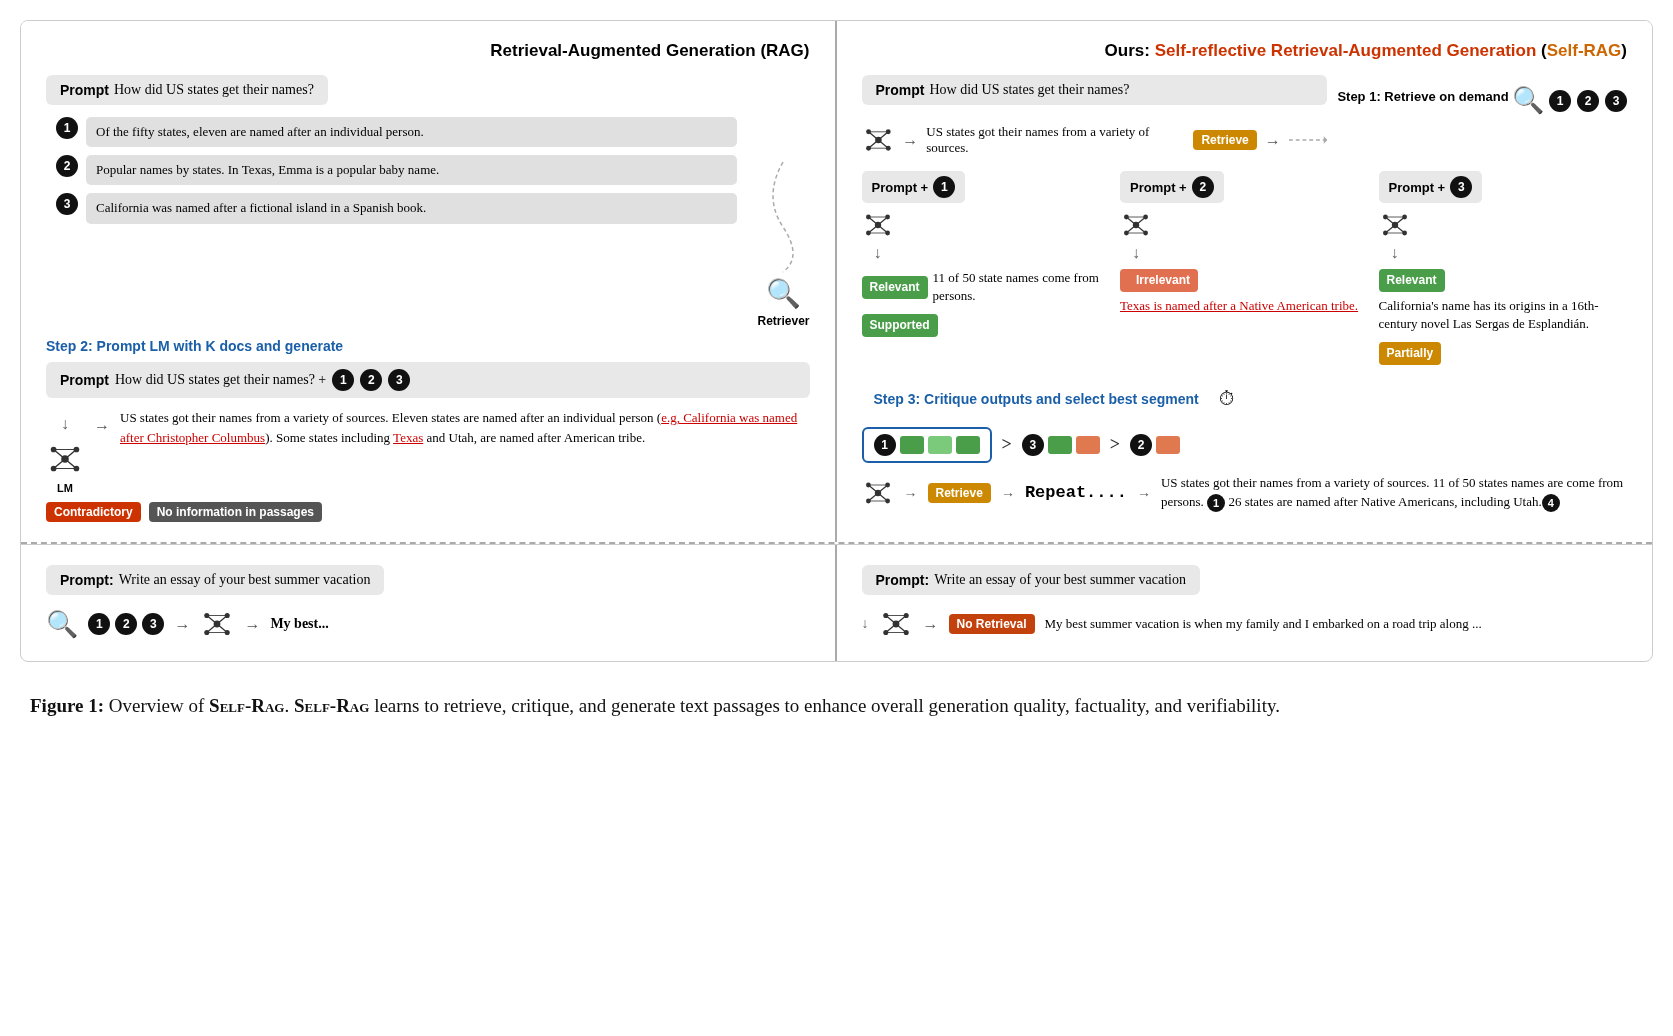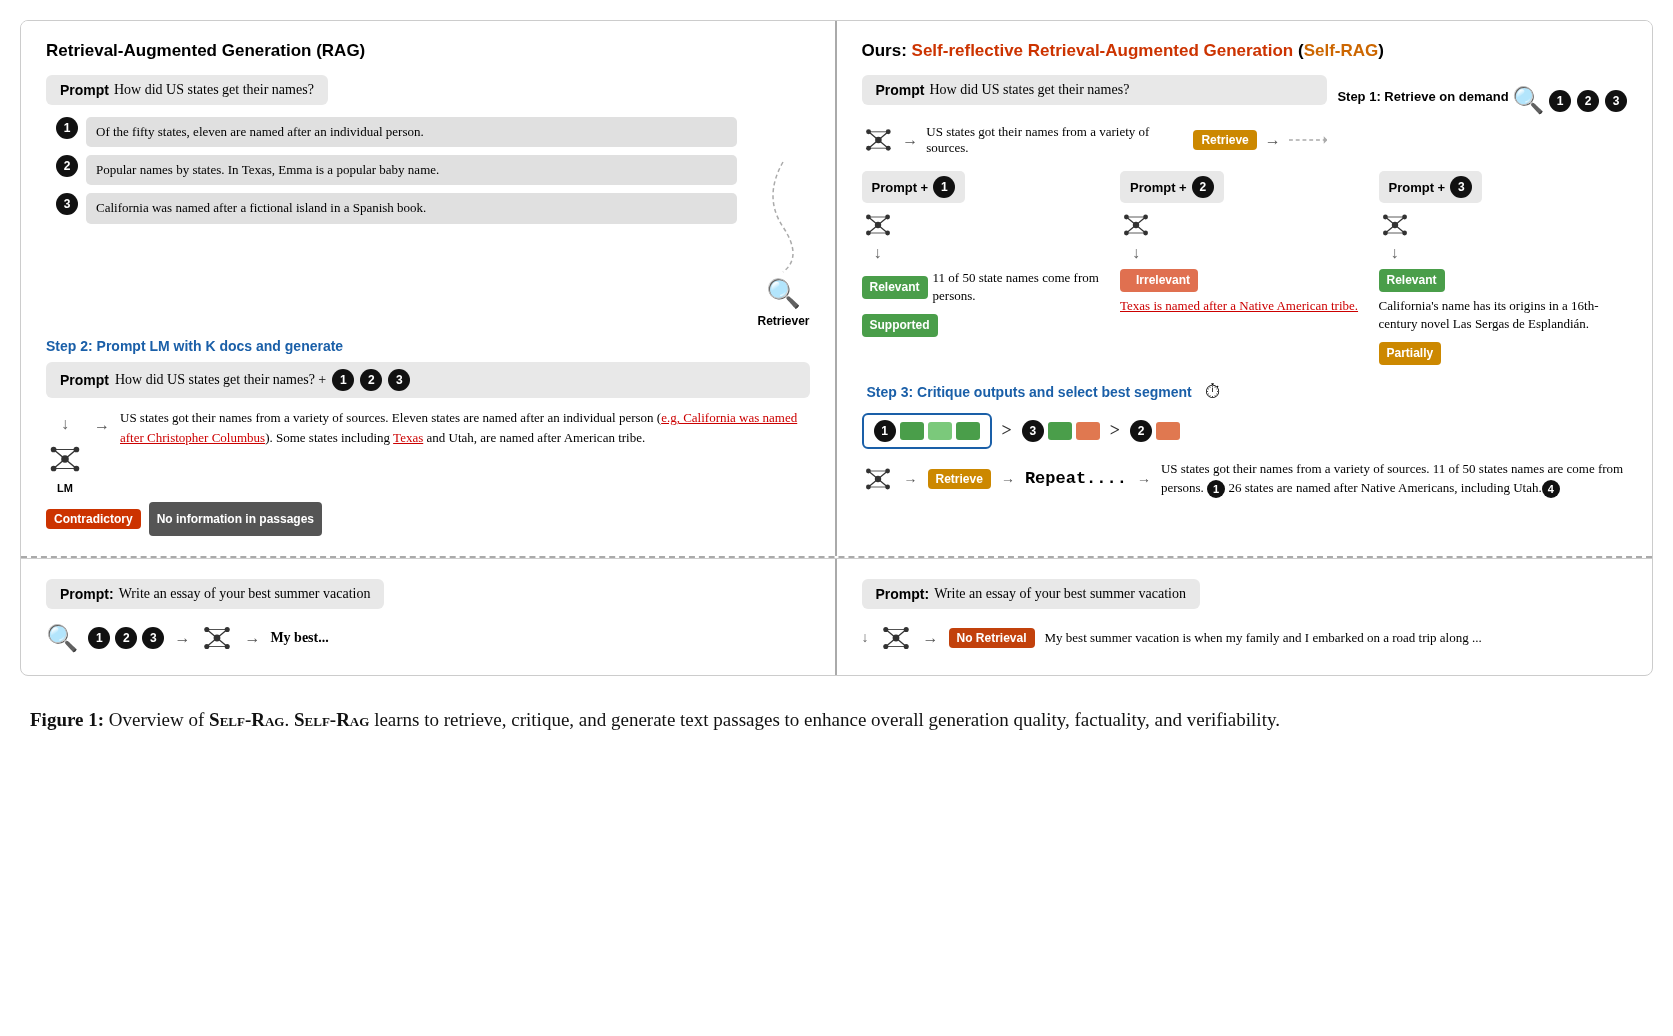--- a/index.html
+++ b/index.html
@@ -40,21 +40,21 @@
       border-right: 2px solid #aaa;
       padding: 20px 25px;
     }
     .bottom-right {
       width: 50%;
       padding: 20px 25px;
     }
     .panel-title {
       font-weight: bold;
       font-size: 17px;
-      text-align: left;
+      text-align: right;
       margin-bottom: 14px;
       font-family: Arial, sans-serif;
     }
     .panel-title .red { color: #cc3300; }
     .panel-title .orange { color: #cc6600; }
 
     .prompt-box {
       background: #e8e8e8;
       border-radius: 6px;
       padding: 7px 14px;
@@ -338,21 +338,21 @@
           <div style="font-size:11px; font-family:Arial; font-weight:bold;">LM</div>
         </div>
         <div style="font-size:16px; color:#555; padding-top:8px;">→</div>
         <div class="lm-text">
           US states got their names from a variety of sources. Eleven states are named after an individual person (<span class="red-underline">e.g, California was named after Christopher Columbus</span>). Some states including <span class="red-underline">Texas</span> and Utah, are named after American tribe.
         </div>
       </div>
 
       <div class="badge-row">
         <span class="badge contradictory">Contradictory</span>
-        <div style="background:#555; border-radius:4px; padding:10px 8px; font-size:12px; color:#fff; font-family:Arial; font-weight:bold;">No information in passages</div>
+        <div style="background:#555; border-radius:4px; padding:3px 8px; font-size:12px; color:#fff; font-family:Arial; font-weight:bold;">No information in passages</div>
       </div>
     </div>
 
     <div class="right-panel">
       <div class="panel-title">
         <span>Ours: </span><span class="red">Self-reflective Retrieval-Augmented Generation</span><span> (</span><span class="orange">Self-RAG</span><span>)</span>
       </div>
 
       <div style="display:flex; align-items:flex-start; gap:10px; margin-bottom:6px;">
         <div style="flex:1;">
@@ -486,21 +486,21 @@
               <span class="badge relevant">Relevant</span>
               <span style="font-size:13px;">California's name has its origins in a 16th-century novel Las Sergas de Esplandián.</span>
             </div>
             <span class="badge partially" style="align-self:flex-start; margin-top:4px;">Partially</span>
           </div>
         </div>
       </div>
 
       <div class="step3-area">
         <div style="display:flex; align-items:center; gap:8px; margin-bottom:8px;">
-          <div class="step2-label" style="margin:5px;">
+          <div class="step2-label" style="margin:12px;">
             <span>Step 3:</span> <span>Critique outputs and select best segment</span>
           </div>
           <span style="font-size:20px;">⏱</span>
         </div>
 
         <div class="critique-row">
 
           <div style="border: 2px solid #1a5fa8; border-radius:6px; padding:5px 10px; display:flex; align-items:center; gap:4px;">
             <span class="circle-num">1</span>
             <div class="color-block color-green"></div>

